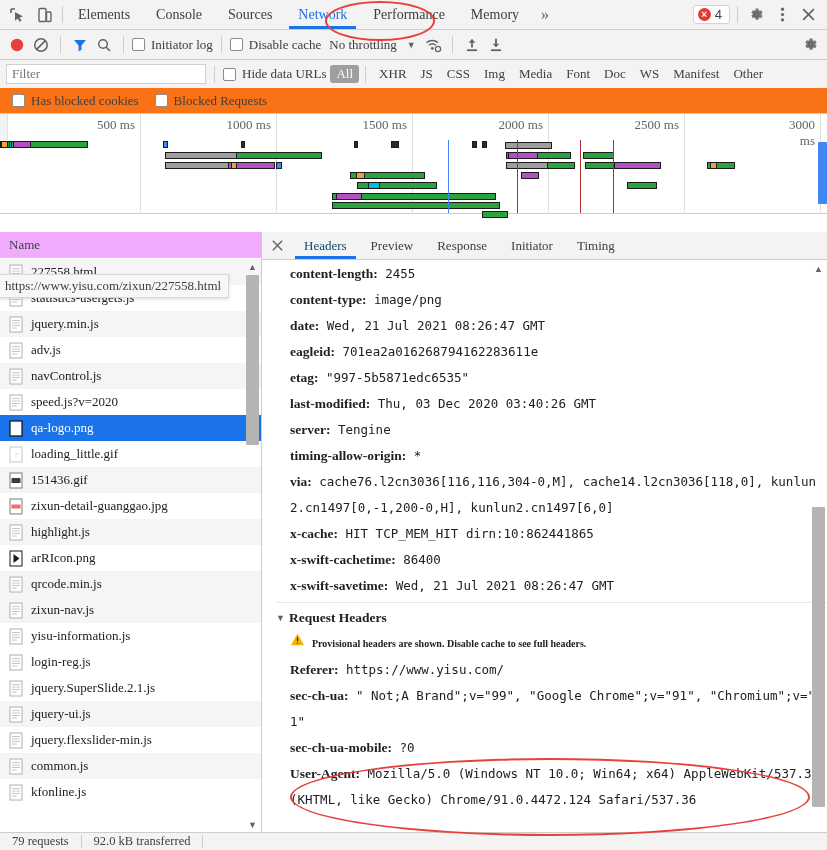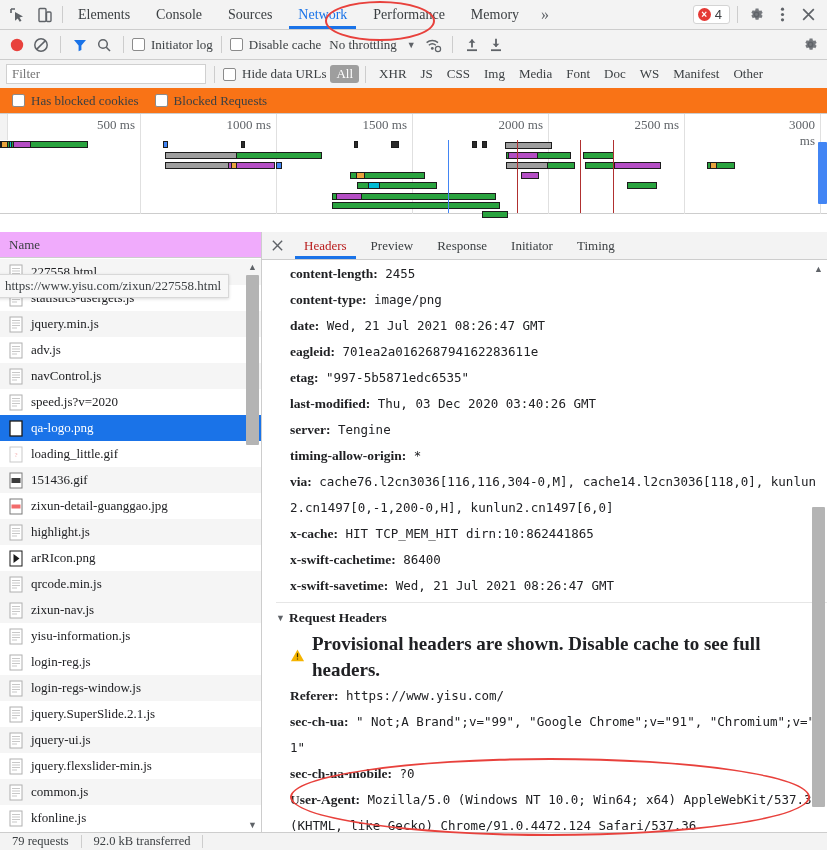--- a/index.html
+++ b/index.html
@@ -139,21 +139,21 @@
     display: flex; align-items: stretch;
   }
   .rp-close {
     width: 30px; display: flex; align-items: center; justify-content: center;
     font-size: 14px; color: #5f6368;
   }
   .rtab {
     padding: 0 12px; display: flex; align-items: center; font-size: 13px;
     color: #3c4043; position: relative; font-family: "Liberation Serif", serif;
   }
-  .rtab.active { color: #b91c1c; }
+  .rtab.active { color: #0c4a6e; }
   .rtab.active::after {
     content: ""; position: absolute; left: 3px; right: 3px; bottom: 0; height: 3px; background: #1a73e8;
   }
   .rp-body {
     position: absolute; top: 29px; left: 0; right: 0; bottom: 0;
     overflow: hidden; padding: 0 0 16px 14px;
   }
   .hdr {
     font-size: 13.5px; line-height: 26px; color: #202124;
     font-family: "Liberation Serif", serif; padding-left: 14px;
@@ -161,21 +161,21 @@
   }
   .hdr b { font-weight: bold; }
   .hdr .val { font-family: "DejaVu Sans Mono", monospace; font-size: 12.5px; }
   .section {
     font-size: 13.5px; font-weight: bold; line-height: 26px; color: #202124;
     font-family: "Liberation Serif", serif; display: flex; align-items: center; gap: 4px;
     border-top: 1px solid #e6e6e6; margin-top: 3px; padding-top: 2px;
   }
   .tri { font-size: 9px; color: #5f6368; }
   .warnline {
-    font-size: 19px; font-weight: bold; line-height: 26px; color: #202124;
+    font-size: 10px; font-weight: bold; line-height: 26px; color: #202124;
     font-family: "Liberation Serif", serif; padding-left: 14px; display: flex; align-items: center; gap: 7px;
   }
   .rp-sb { position: absolute; right: 2px; top: 32px; width: 13px; bottom: 0; }
 
   
   .statusbar {
     position: absolute; bottom: 0; left: 0; right: 0; height: 18px;
     background: #f3f3f3; border-top: 1px solid #cdcdcd;
     display: flex; align-items: center; font-size: 12.5px; color: #3c4043;
     font-family: "Liberation Serif", serif;
@@ -605,34 +605,20 @@
                 <g fill="#c8c8c8">
                   <rect x="3" y="4" width="8" height="1"></rect>
                   <rect x="3" y="6.5" width="8" height="1"></rect>
                   <rect x="3" y="9" width="8" height="1"></rect>
                   <rect x="3" y="11.5" width="5" height="1"></rect>
                 </g>
               </svg>
             </span>
             <span>login-reg.js</span>
           </div>
-          <div class="row odd">
-            <span>
-              <svg class="fi" viewBox="0 0 14 17">
-                <rect x="1" y="1" width="12" height="15" fill="#fff" stroke="#b0b0b0"></rect>
-                <g fill="#c8c8c8">
-                  <rect x="3" y="4" width="8" height="1"></rect>
-                  <rect x="3" y="6.5" width="8" height="1"></rect>
-                  <rect x="3" y="9" width="8" height="1"></rect>
-                  <rect x="3" y="11.5" width="5" height="1"></rect>
-                </g>
-              </svg>
-            </span>
-            <span>login-regs-window.js</span>
-          </div>
           <div class="row">
             <span>
               <svg class="fi" viewBox="0 0 14 17">
                 <rect x="1" y="1" width="12" height="15" fill="#fff" stroke="#b0b0b0"></rect>
                 <g fill="#c8c8c8">
                   <rect x="3" y="4" width="8" height="1"></rect>
                   <rect x="3" y="6.5" width="8" height="1"></rect>
                   <rect x="3" y="9" width="8" height="1"></rect>
                   <rect x="3" y="11.5" width="5" height="1"></rect>
                 </g>

